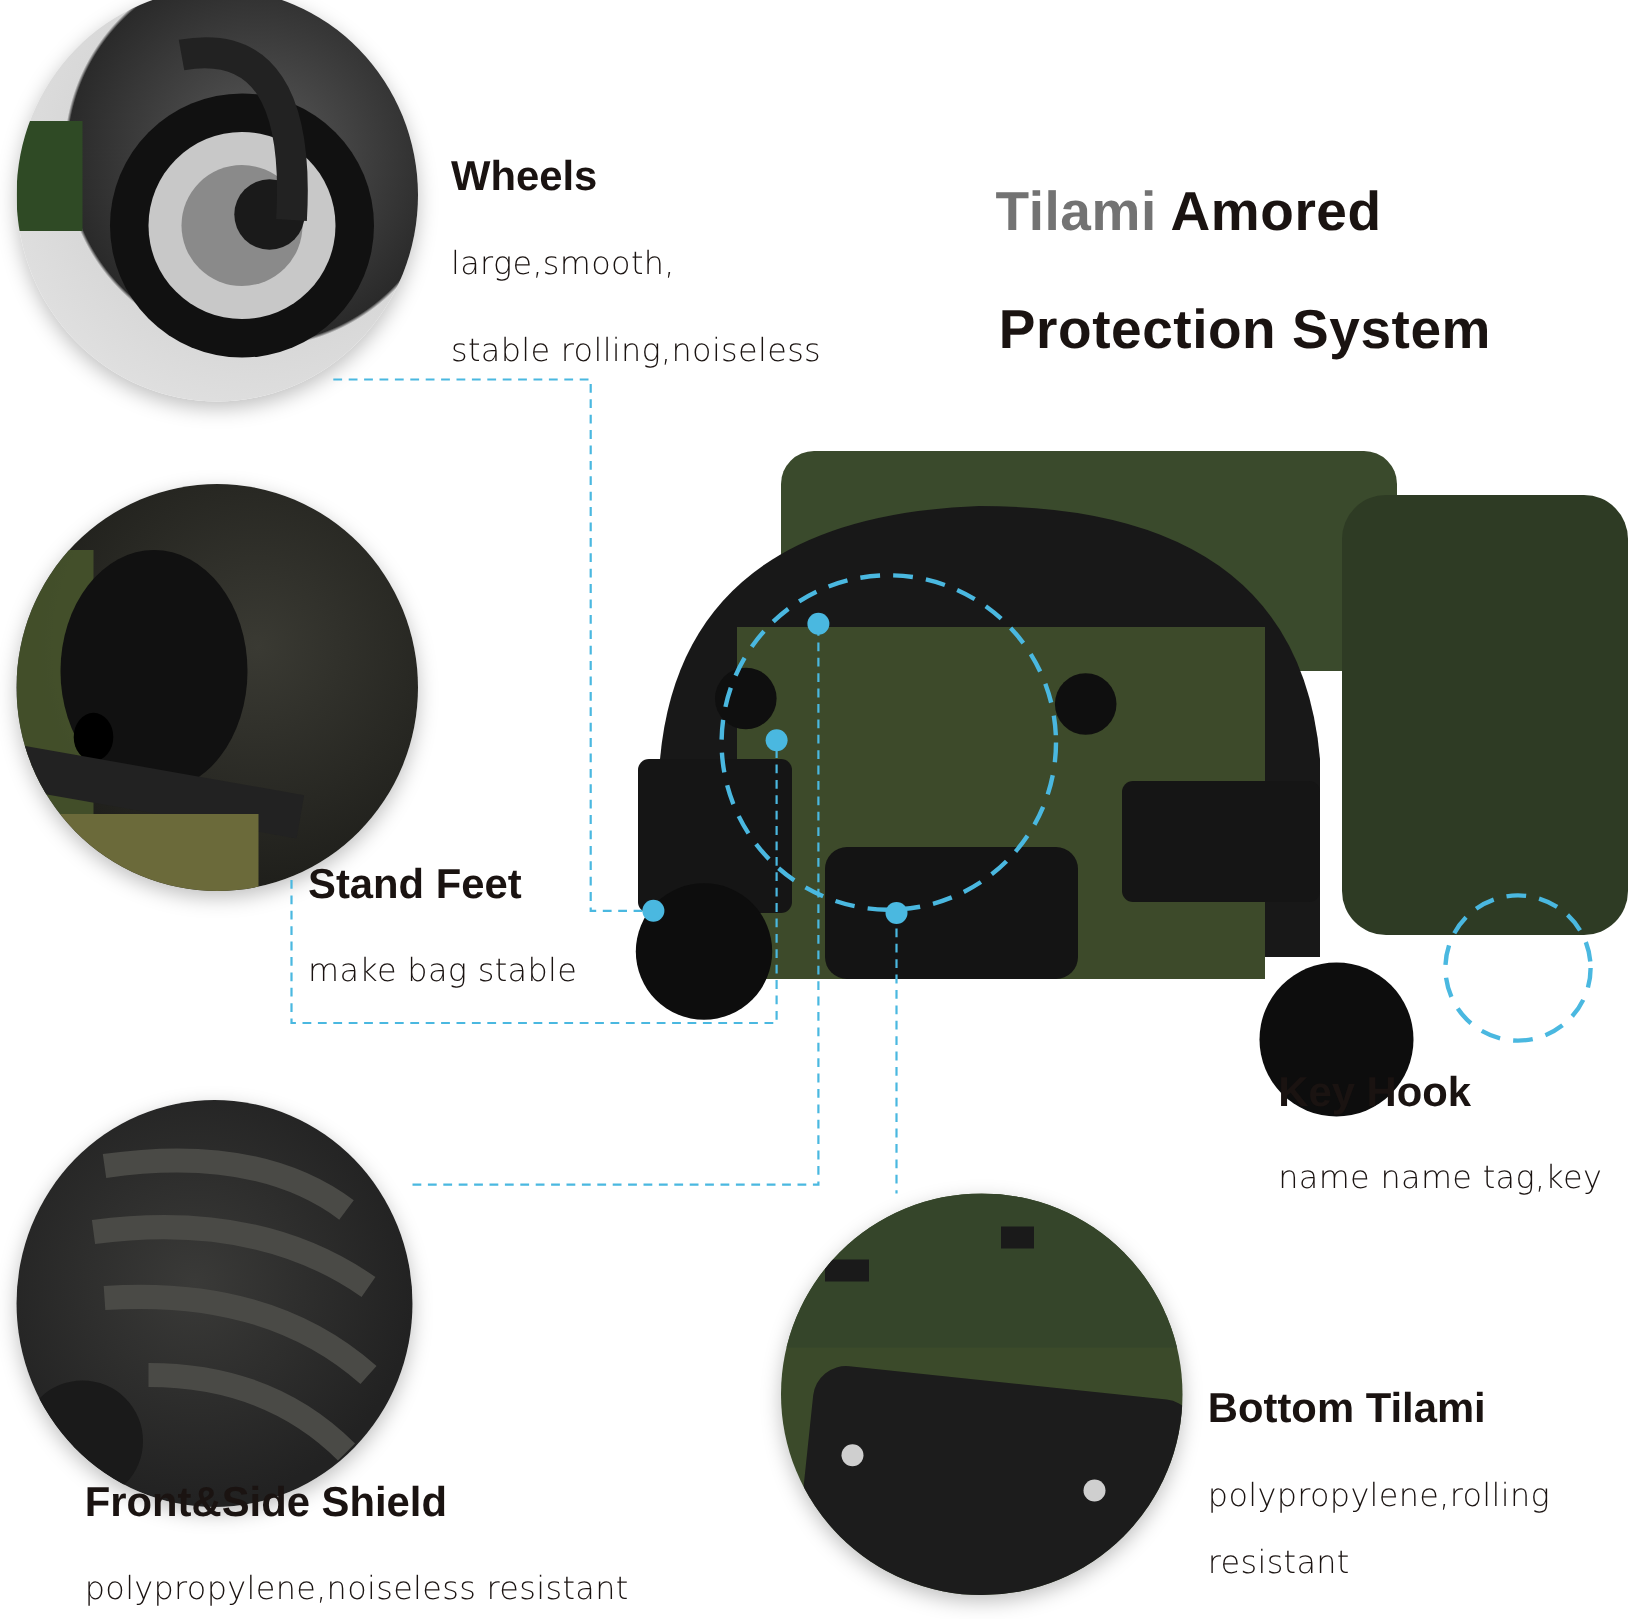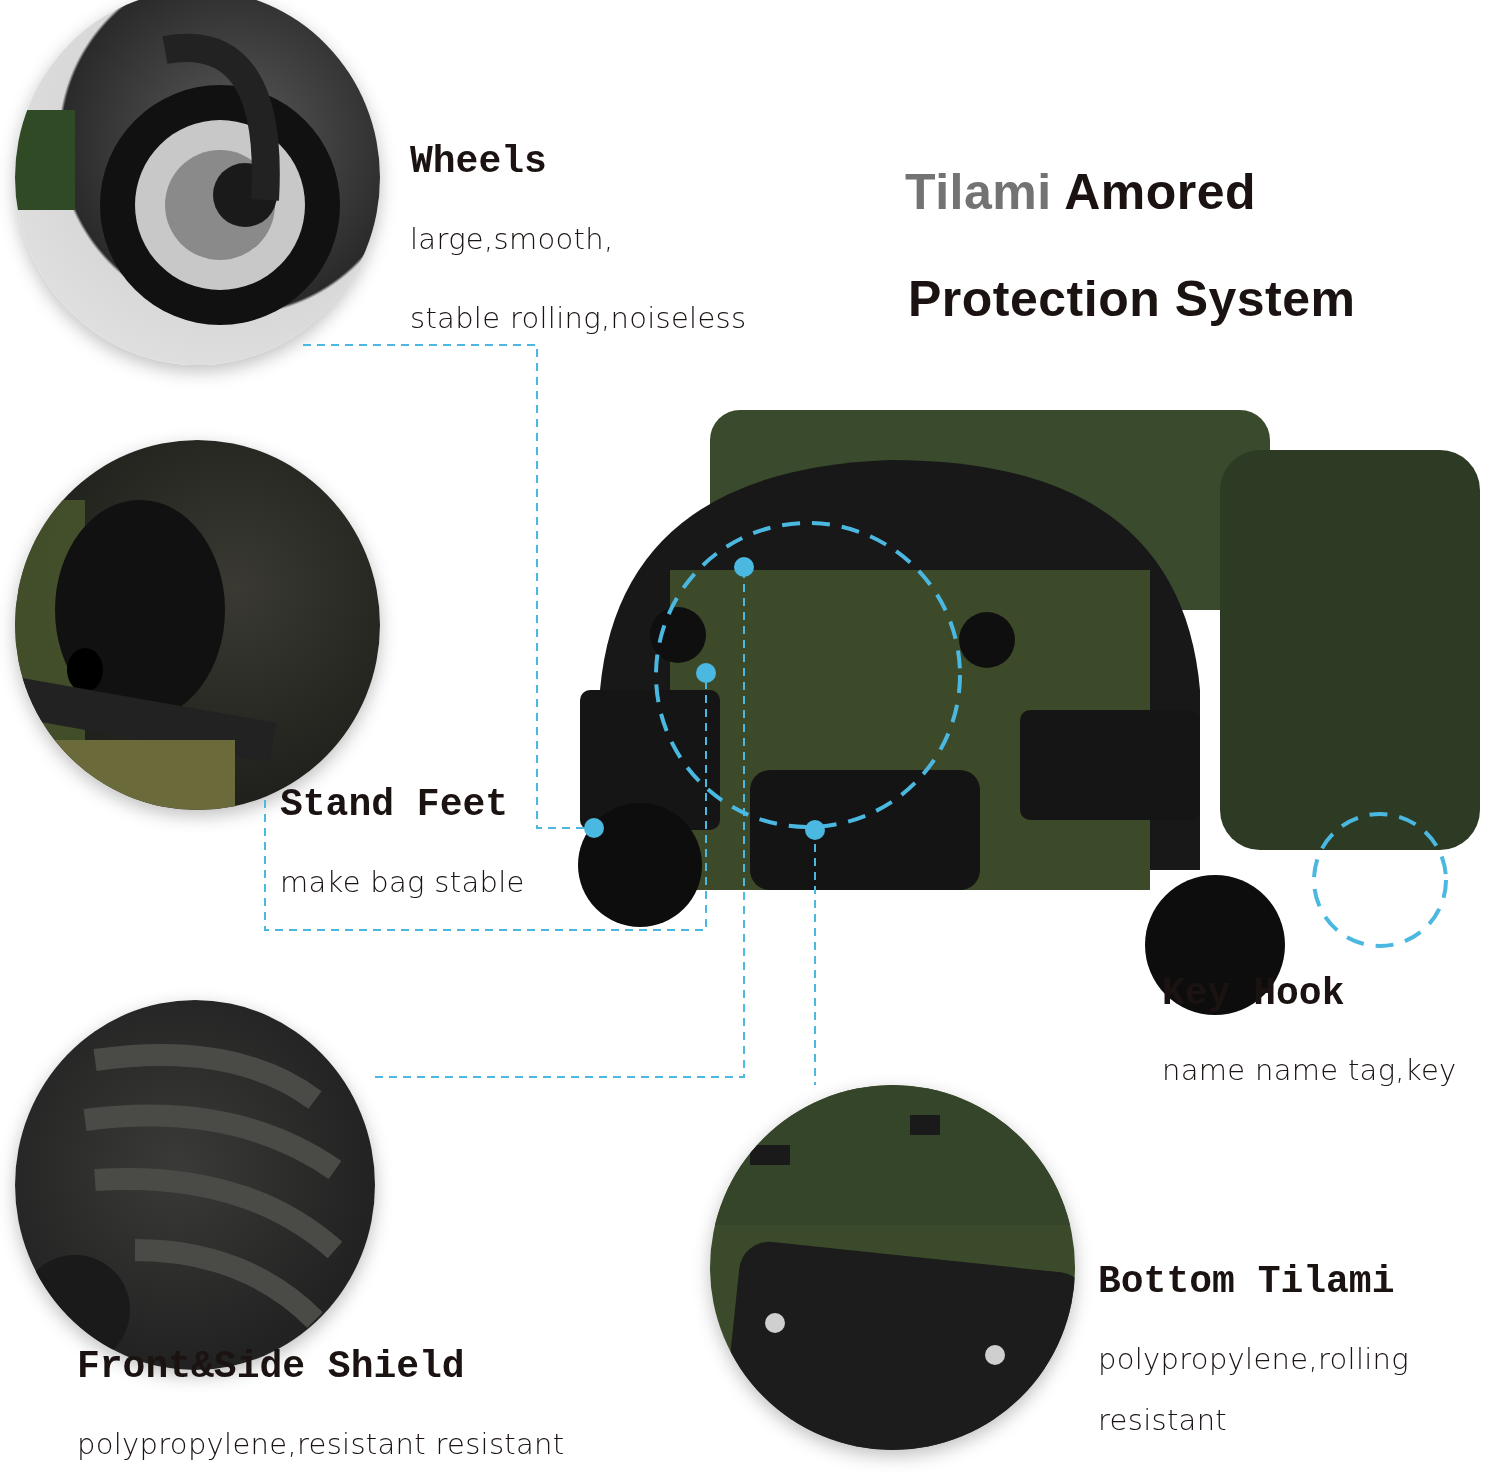--- a/index.html
+++ b/index.html
@@ -1,21 +1,21 @@
 <!DOCTYPE html>
 <html><head>
 <meta charset="utf-8">
 <style>
   html, body { margin: 0; padding: 0; background: #ffffff; }
   body { width: 1500px; height: 1472px; position: relative; overflow: hidden; font-family: "Liberation Sans", sans-serif; }
   .abs { position: absolute; }
   .circle { position: absolute; border-radius: 50%; overflow: hidden; box-shadow: 0 6px 18px rgba(0,0,0,0.25); }
   .h-title { position: absolute; font-weight: 700; font-size: 50px; color: #1a1311; letter-spacing: 0.5px; font-family: "Liberation Sans", sans-serif; }
   .brand { color: #737373; }
-  .feat-title { position: absolute; font-weight: 700; font-size: 38px; color: #1a1311; font-family: Liberation Mono, monospace; }
+  .feat-title { position: absolute; font-weight: 700; font-size: 38px; color: #1a1311; font-family: Liberation Sans, sans-serif; }
   .feat-desc { position: absolute; font-size: 29px; color: #1a1311; font-family: "DejaVu Sans", sans-serif; font-weight: 300; letter-spacing: 0.3px; text-align: center; }
   svg { position: absolute; left: 0; top: 0; }
 </style>
 </head>
 <body>
 
 <div class="circle" style="left:15px; top:-10px; width:365px; height:375px; background: radial-gradient(circle at 60% 40%, #5a5a5a, #2a2a2a 55%, #d8d8d8 56%, #e8e8e8);">
   <svg width="365" height="375" viewBox="0 0 365 375">
     <circle cx="205" cy="215" r="120" fill="#111"></circle>
     <circle cx="205" cy="215" r="85" fill="#c8c8c8"></circle>
@@ -98,20 +98,20 @@
 <div class="h-title" style="left:908px; top:270px;">Protection System</div>
 
 <div class="feat-title" style="left:410px; top:140px;">Wheels</div>
 <div class="feat-desc" style="left:410px; top:222px;">large,smooth,</div>
 <div class="feat-desc" style="left:410px; top:285px;margin-top:16px;">stable rolling,noiseless</div>
 
 <div class="feat-title" style="left:280px; top:783px;">Stand Feet</div>
 <div class="feat-desc" style="left:280px; top:865px;">make bag stable</div>
 
 <div class="feat-title" style="left:77px; top:1345px;">Front&amp;Side Shield</div>
-<div class="feat-desc" style="left:77px; top:1427px;">polypropylene,resistant resistant</div>
+<div class="feat-desc" style="left:77px; top:1427px;">polypropylene,noiseless resistant</div>
 
 <div class="feat-title" style="left:1162px; top:972px;">Key Hook</div>
 <div class="feat-desc" style="left:1162px; top:1053px;">name name tag,key</div>
 
 <div class="feat-title" style="left:1098px; top:1260px;">Bottom Tilami</div>
 <div class="feat-desc" style="left:1098px; top:1342px;">polypropylene,rolling</div>
 <div class="feat-desc" style="left:1098px; top:1403px;">resistant</div>
 
 </body></html>

